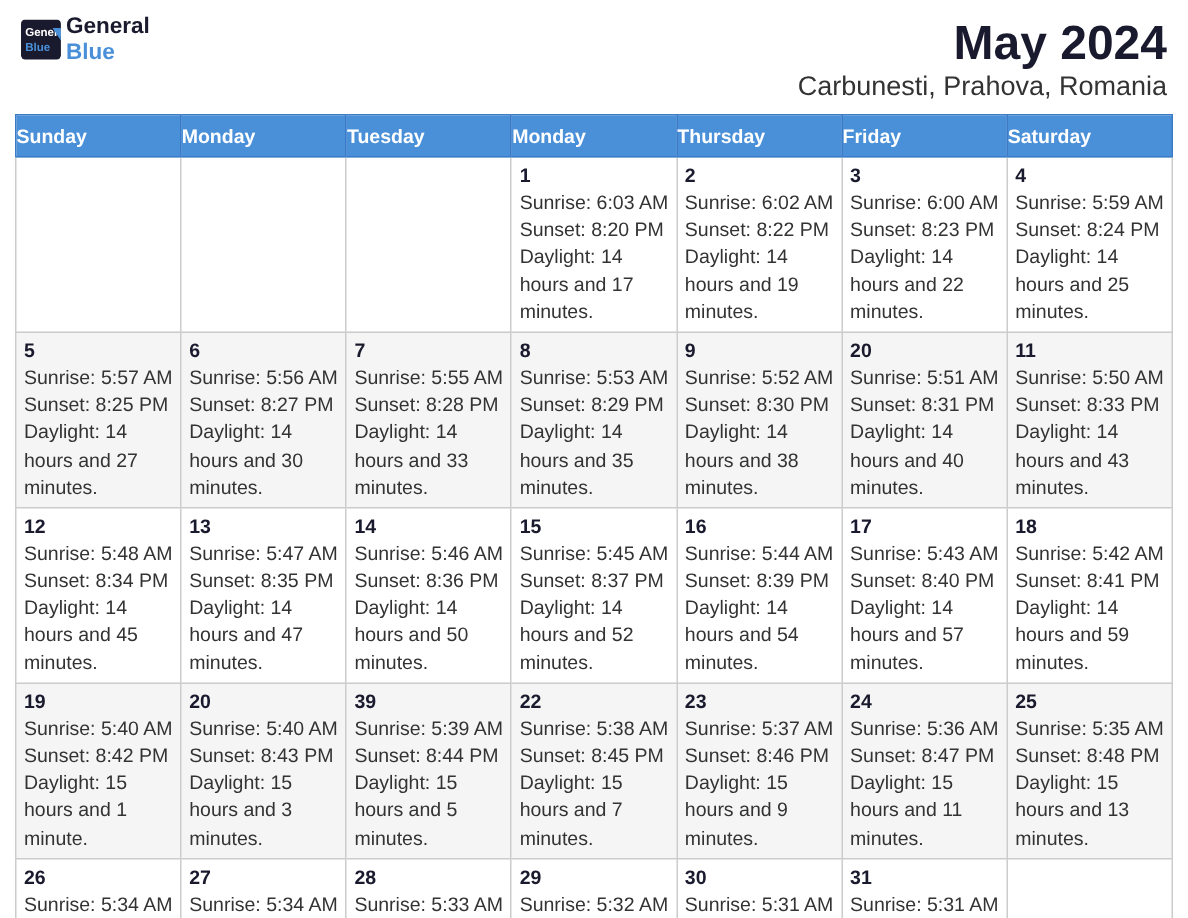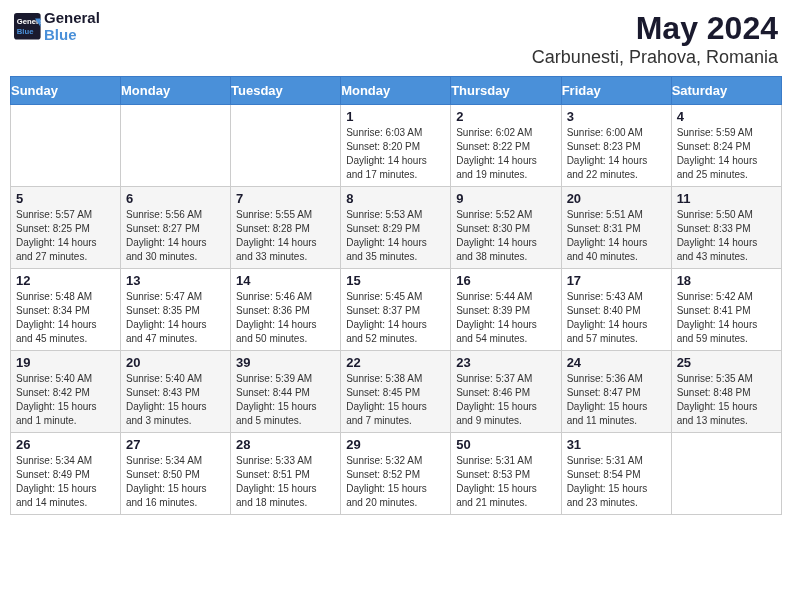--- a/index.html
+++ b/index.html
@@ -68,21 +68,21 @@
     }
     .day-number {
       font-size: 13px;
       font-weight: bold;
       color: #1a1a2e;
       display: block;
       margin-bottom: 2px;
     }
     .day-info {
       line-height: 1.4;
-      font-size: 10px;
+      font-size: 13px;
       color: #333;
     }
     .empty-cell {
       background: #fff !important;
     }
     .calendar tbody tr:nth-child(odd) td {
       background: #fff;
     }
     .calendar tbody tr:nth-child(even) td {
       background: #f5f5f5;
@@ -245,21 +245,21 @@
         </td>
         <td>
           <span class="day-number">28</span>
           <div class="day-info">Sunrise: 5:33 AM<br>Sunset: 8:51 PM<br>Daylight: 15 hours and 18 minutes.</div>
         </td>
         <td>
           <span class="day-number">29</span>
           <div class="day-info">Sunrise: 5:32 AM<br>Sunset: 8:52 PM<br>Daylight: 15 hours and 20 minutes.</div>
         </td>
         <td>
-          <span class="day-number">50</span>
+          <span class="day-number">30</span>
           <div class="day-info">Sunrise: 5:31 AM<br>Sunset: 8:53 PM<br>Daylight: 15 hours and 21 minutes.</div>
         </td>
         <td>
           <span class="day-number">31</span>
           <div class="day-info">Sunrise: 5:31 AM<br>Sunset: 8:54 PM<br>Daylight: 15 hours and 23 minutes.</div>
         </td>
         <td class="empty-cell"></td>
       </tr>
     </tbody>
 </table>

